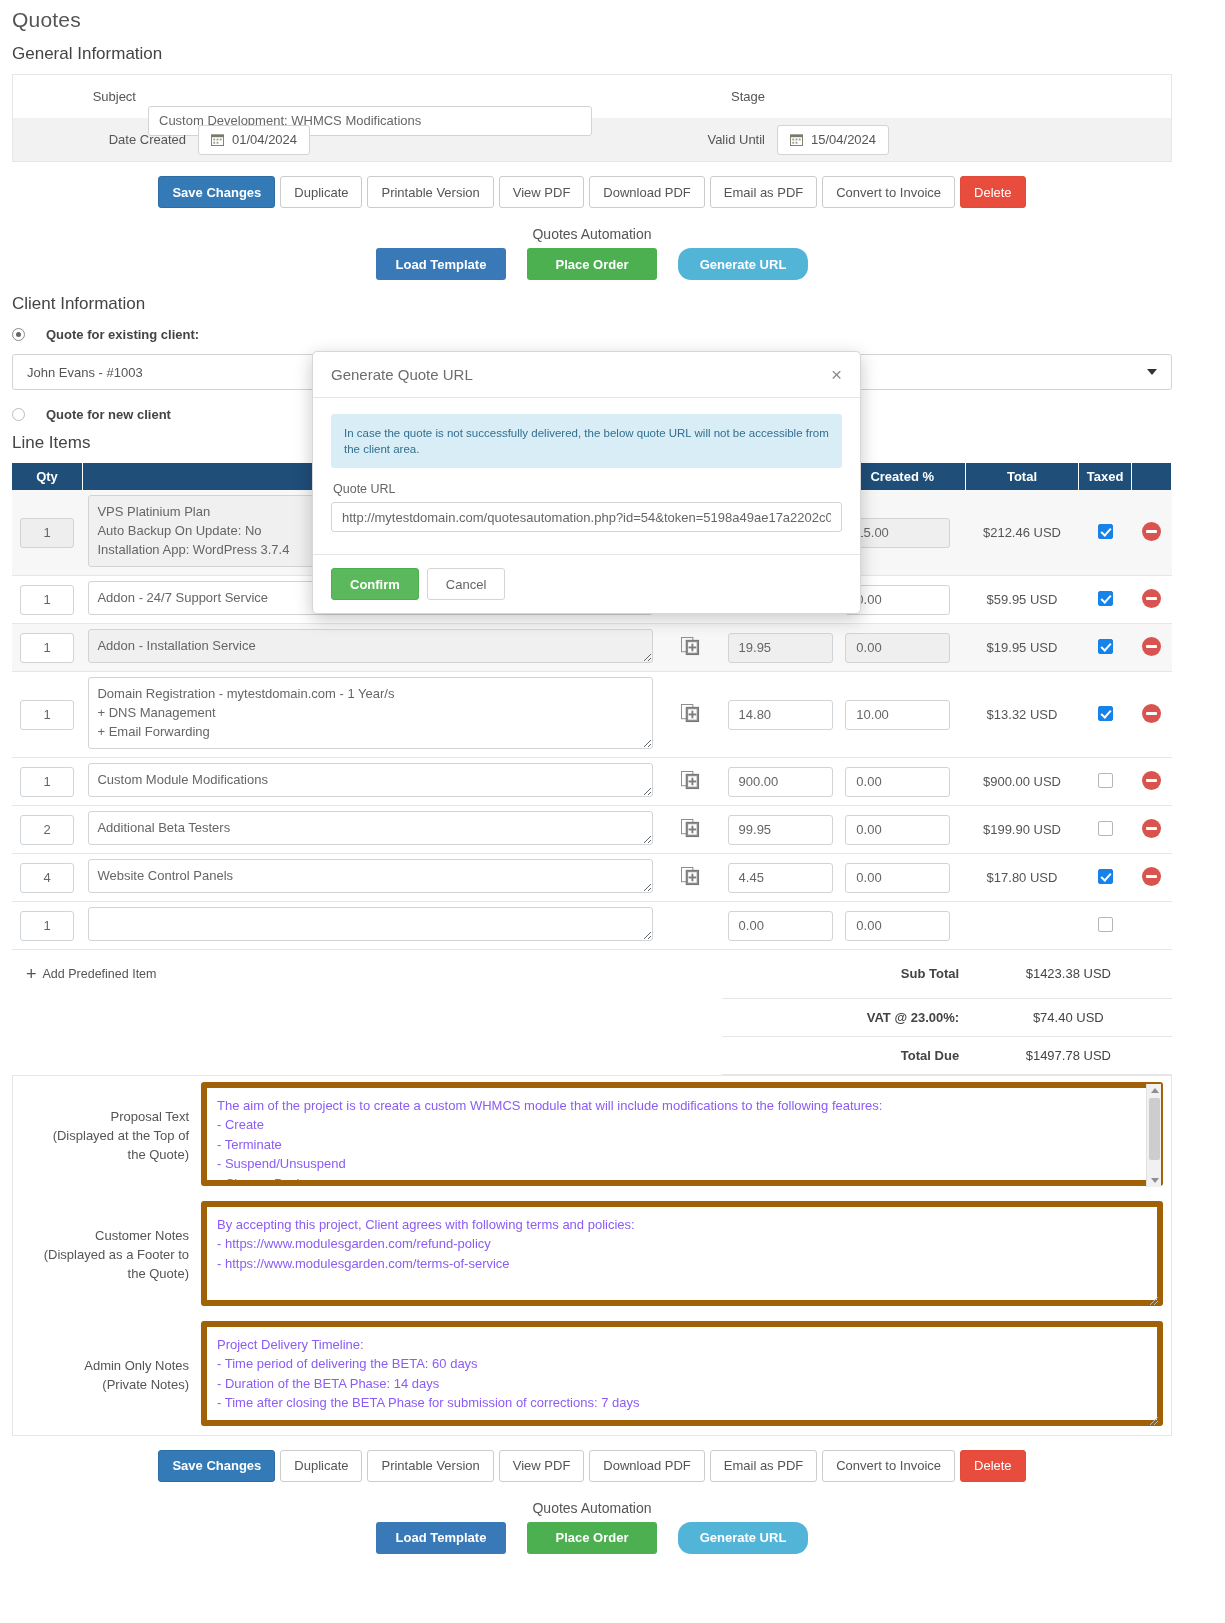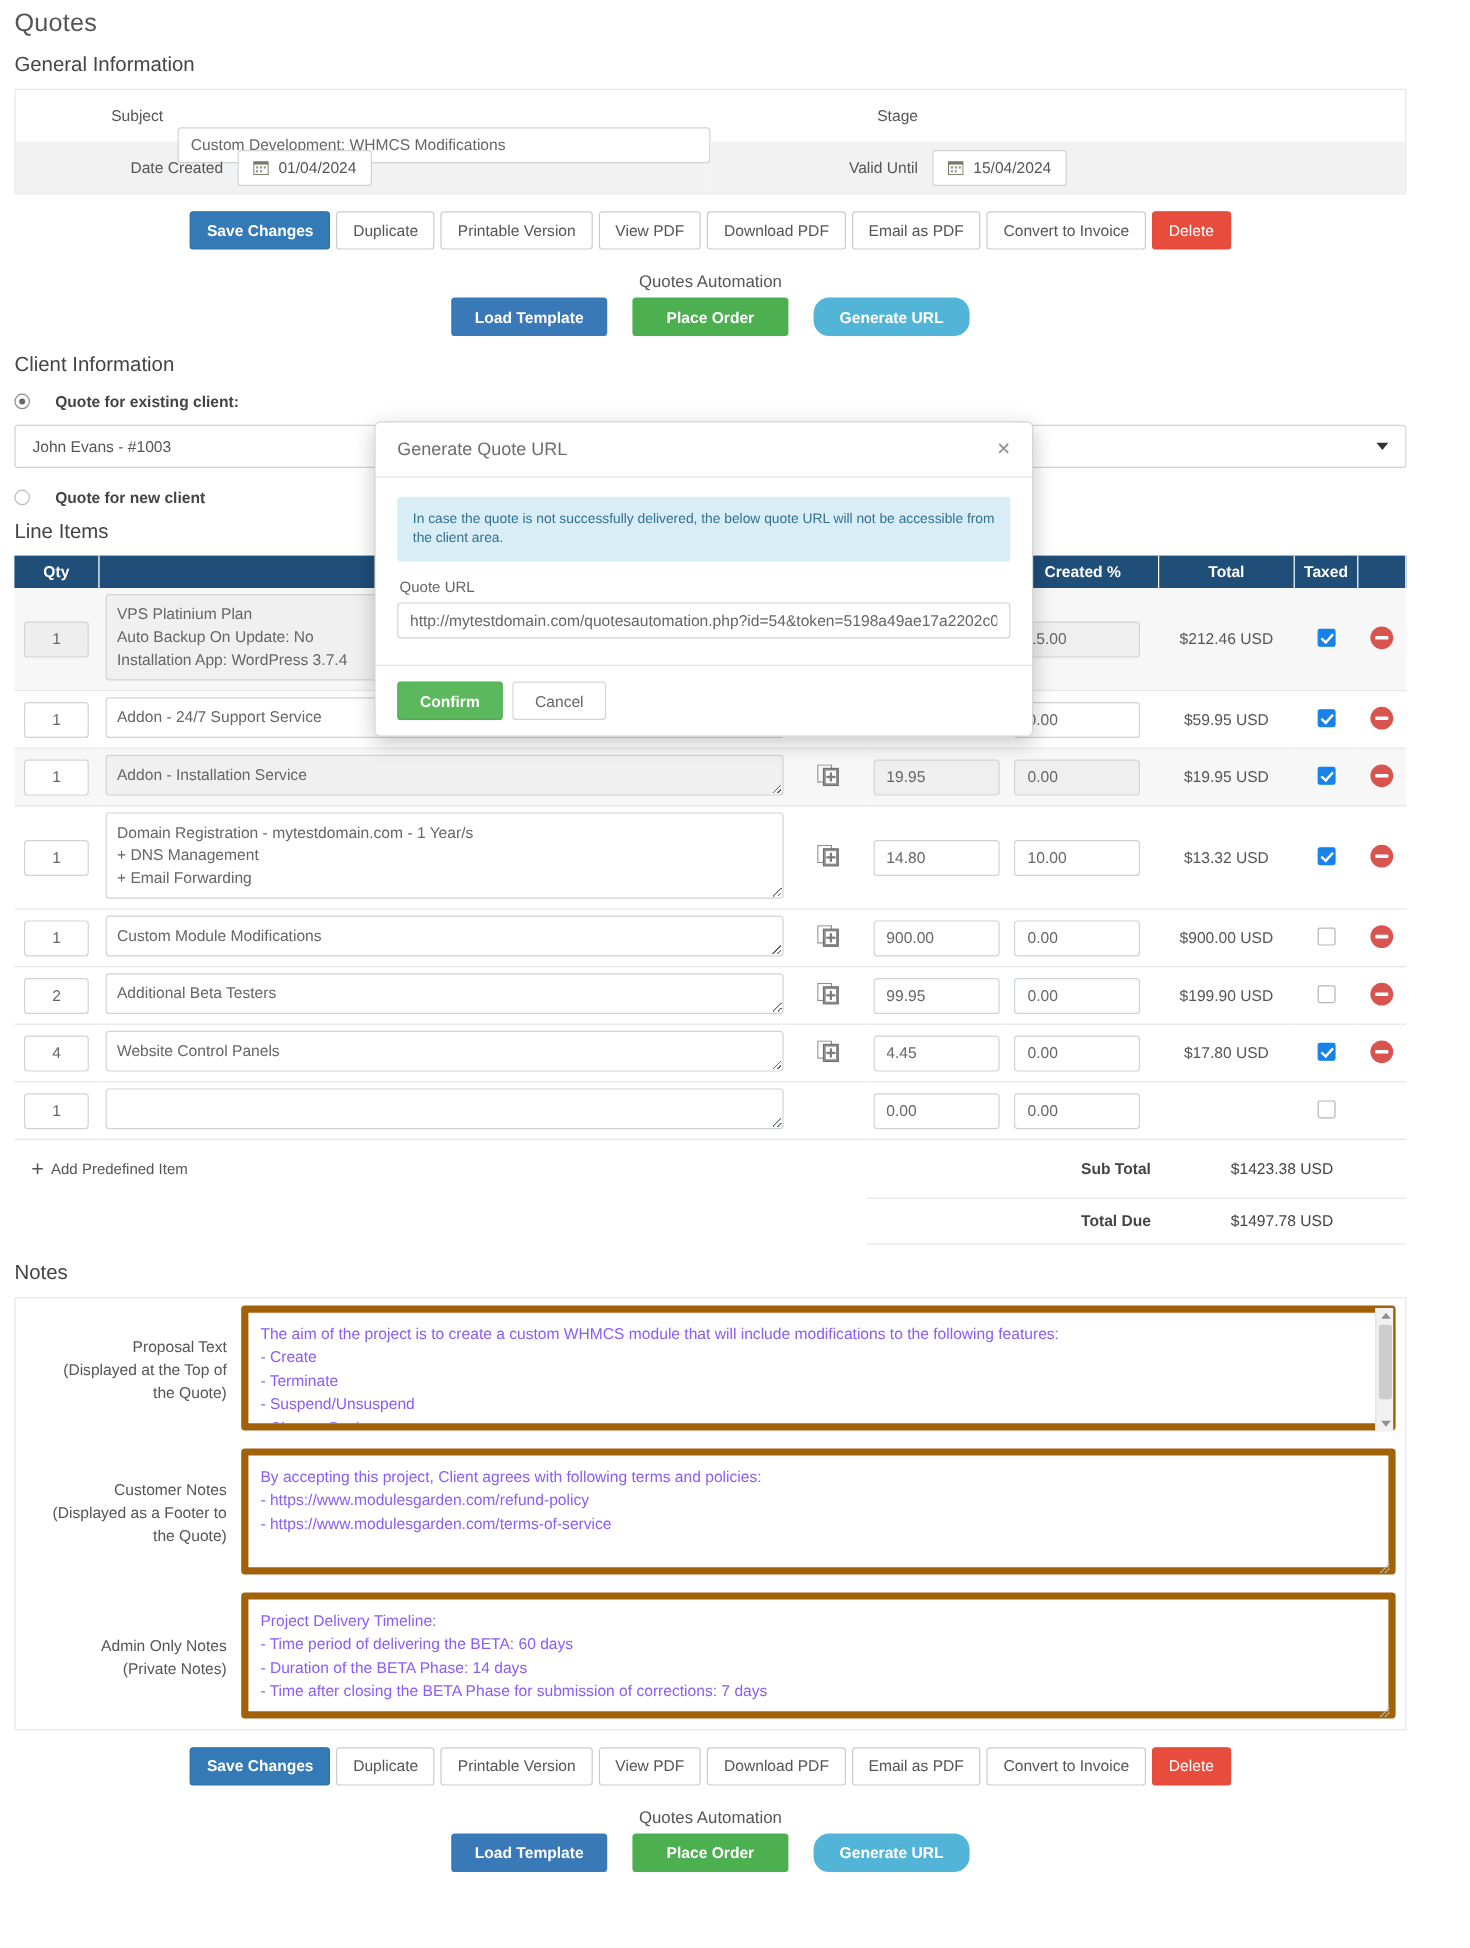--- a/index.html
+++ b/index.html
@@ -412,27 +412,31 @@
           <div class="addpre">
             <span class="plus">+</span>
             <span>Add Predefined Item</span>
           </div>
         </td>
         <td colspan="2" class="tot-label">Sub Total</td>
         <td colspan="3" class="tot-val">$1423.38 USD</td>
       </tr>
       <tr class="totals-row">
         <td colspan="3" style="border-bottom:none"></td>
+        <td colspan="2" class="tot-label">VAT @ 23.00%:</td>
+        <td colspan="3" class="tot-val">$74.40 USD</td>
+      </tr>
+      <tr class="totals-row">
+        <td colspan="3" style="border-bottom:none"></td>
         <td colspan="2" class="tot-label">Total Due</td>
         <td colspan="3" class="tot-val">$1497.78 USD</td>
       </tr>
     </tbody>
   </table>
 
-  <h2 class="section-title" style="padding-top:14px">Notes</h2>
   <div class="notes-panel">
     <div class="notes-row">
       <div class="notes-label" style="white-space:pre-line">Proposal Text
 (Displayed at the Top of
 the Quote)</div>
       <div class="notes-ta-wrap">
         <textarea class="notes-ta" rows="5" style="height: 104px;">The aim of the project is to create a custom WHMCS module that will include modifications to the following features:
 - Create
 - Terminate
 - Suspend/Unsuspend

